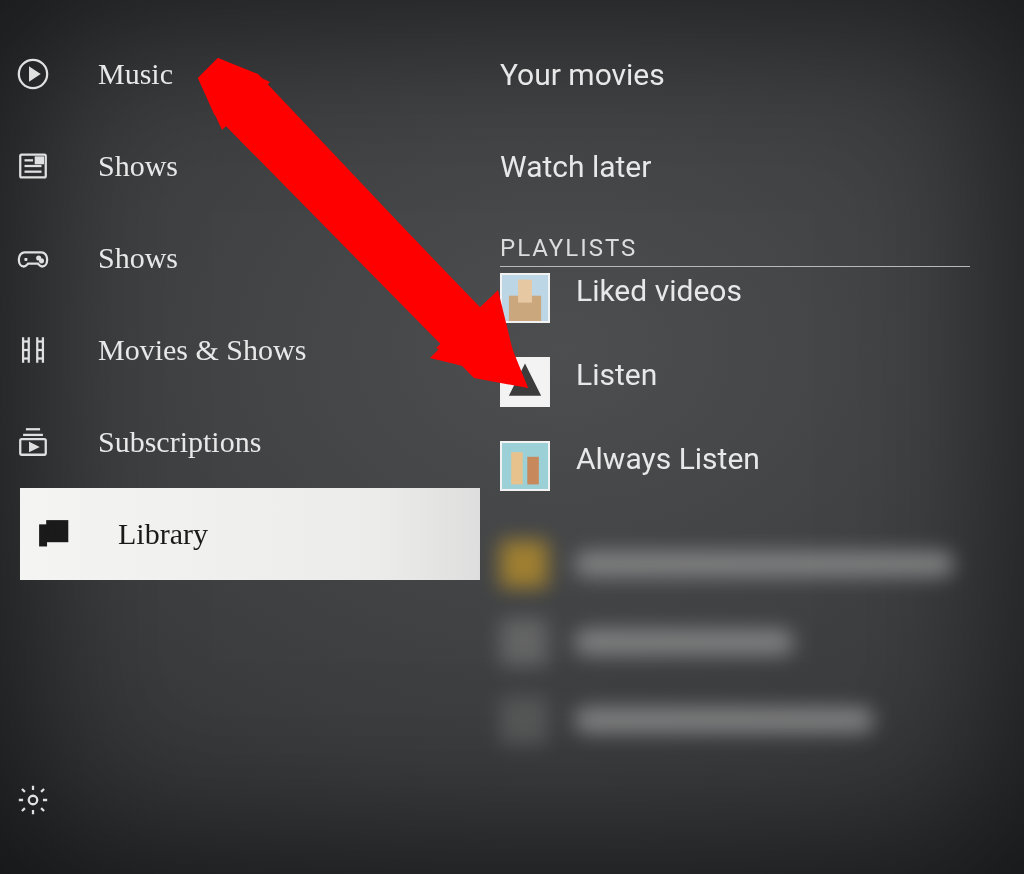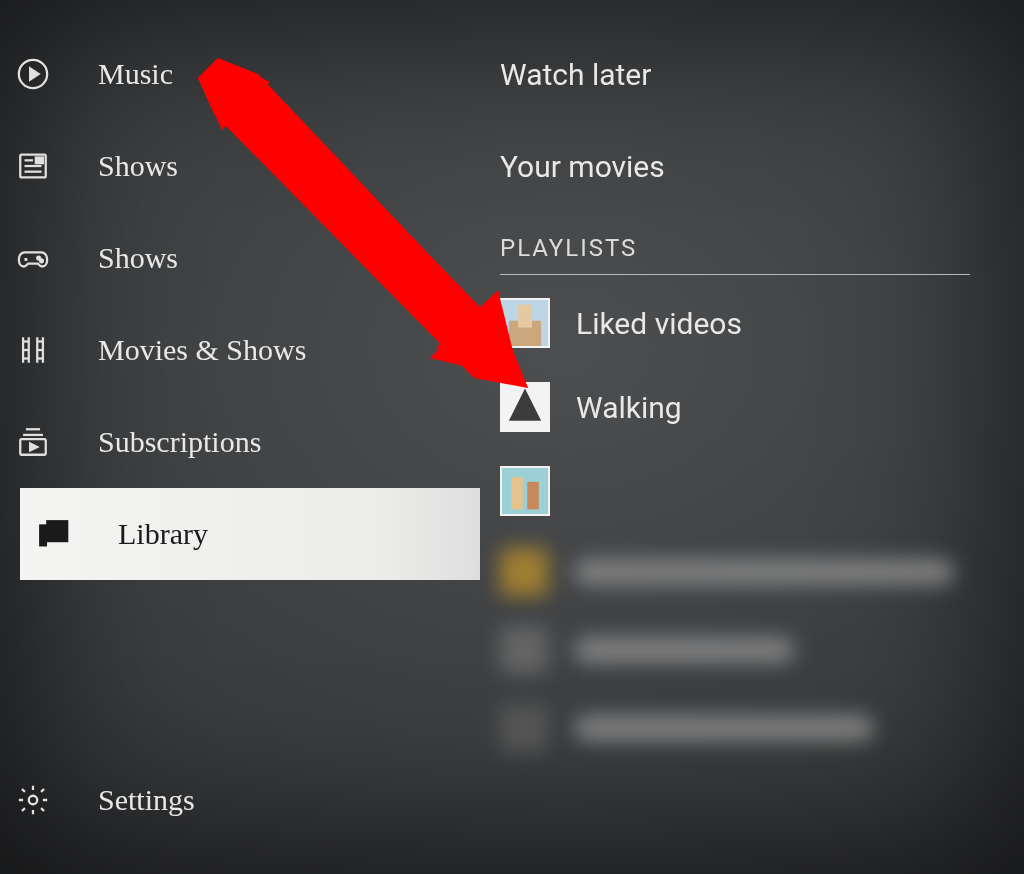--- a/index.html
+++ b/index.html
@@ -60,27 +60,26 @@
     font-size: 30px;
     color: #e8e8e8;
     cursor: pointer;
   }
   .section-header {
     font-size: 24px;
     letter-spacing: 2px;
     color: #dcdcdc;
     margin-top: 22px;
     margin-bottom: 6px;
-    padding-bottom: 12px;
+    padding-bottom: 4px;
     border-bottom: 1px solid #b9b9b9;
     width: 470px;
   }
   .playlist-row {
     display: flex;
-    align-items: center;
     height: 84px;
     font-size: 30px;
     color: #e8e8e8;
     cursor: pointer;
   }
   .thumb {
     width: 50px; height: 50px;
     margin-right: 26px;
     background: #777;
     border: 2px solid #f2f2f2;
@@ -207,32 +206,31 @@
 
   <div class="nav-gap"></div>
 
   <div class="nav-item" style="position:absolute; bottom:28px; left:0; right:0;">
     <span class="icon">
       <svg viewBox="0 0 24 24" fill="none" stroke-width="1.6">
         <circle cx="12" cy="12" r="3"></circle>
         <path d="M12 2v3M12 19v3M4.2 4.2l2.1 2.1M17.7 17.7l2.1 2.1M2 12h3M19 12h3M4.2 19.8l2.1-2.1M17.7 6.3l2.1-2.1"></path>
       </svg>
     </span>
-    <span>Settings</span>
   </div>
 </nav>
 
 <section class="content">
+
+  <div class="content-item">
+    <span>Your movies</span>
+  </div>
 
   <div class="content-item">
     <span>Watch later</span>
-  </div>
-
-  <div class="content-item">
-    <span>Your movies</span>
   </div>
 
   <div class="section-header">PLAYLISTS</div>
 
   <div class="playlist-row">
     <span class="thumb">
       <svg viewBox="0 0 20 20">
           <rect width="20" height="20" fill="#bcd6e6"></rect>
           <rect x="3" y="9" width="14" height="11" fill="#caa77d"></rect>
           <rect x="7" y="2" width="6" height="10" fill="#e6c9a3"></rect>
@@ -241,31 +239,32 @@
     <span>Liked videos</span>
   </div>
 
   <div class="playlist-row">
     <span class="thumb">
       <svg viewBox="0 0 20 20">
           <rect width="20" height="20" fill="#f3f3f3"></rect>
           <polygon points="10,2 17,16 3,16" fill="#3c3c3c"></polygon>
         </svg>
     </span>
-    <span>Walking</span>
+    <span>Listen</span>
   </div>
 
   <div class="playlist-row">
     <span class="thumb">
       <svg viewBox="0 0 20 20">
           <rect width="20" height="20" fill="#9ad0d6"></rect>
           <rect x="4" y="4" width="5" height="14" fill="#e8c28c"></rect>
           <rect x="11" y="6" width="5" height="12" fill="#c7885b"></rect>
         </svg>
     </span>
+    <span>Always Listen</span>
   </div>
 
   <div class="blurred-row">
     <div class="blur-thumb" style="background:#b08a2d"></div>
       <div class="blur-text" style="width:380px"></div>
   </div>
   <div class="blurred-row">
     <div class="blur-thumb" style="background:#6b6b6b"></div>
       <div class="blur-text" style="width:220px"></div>
   </div>

